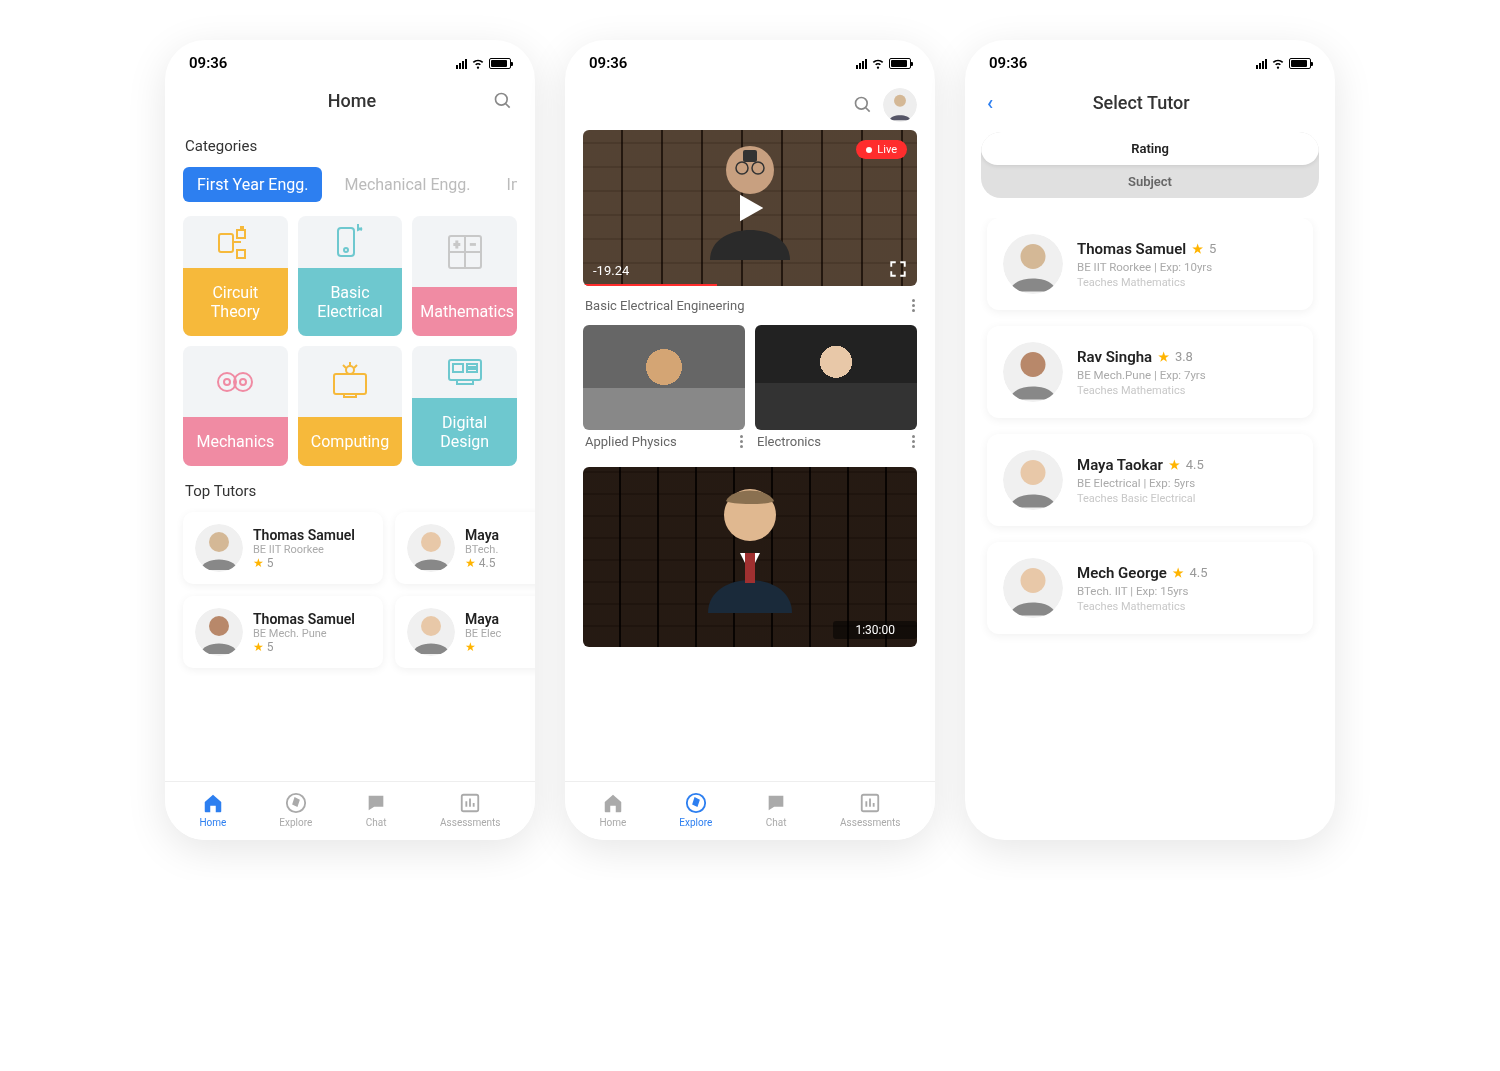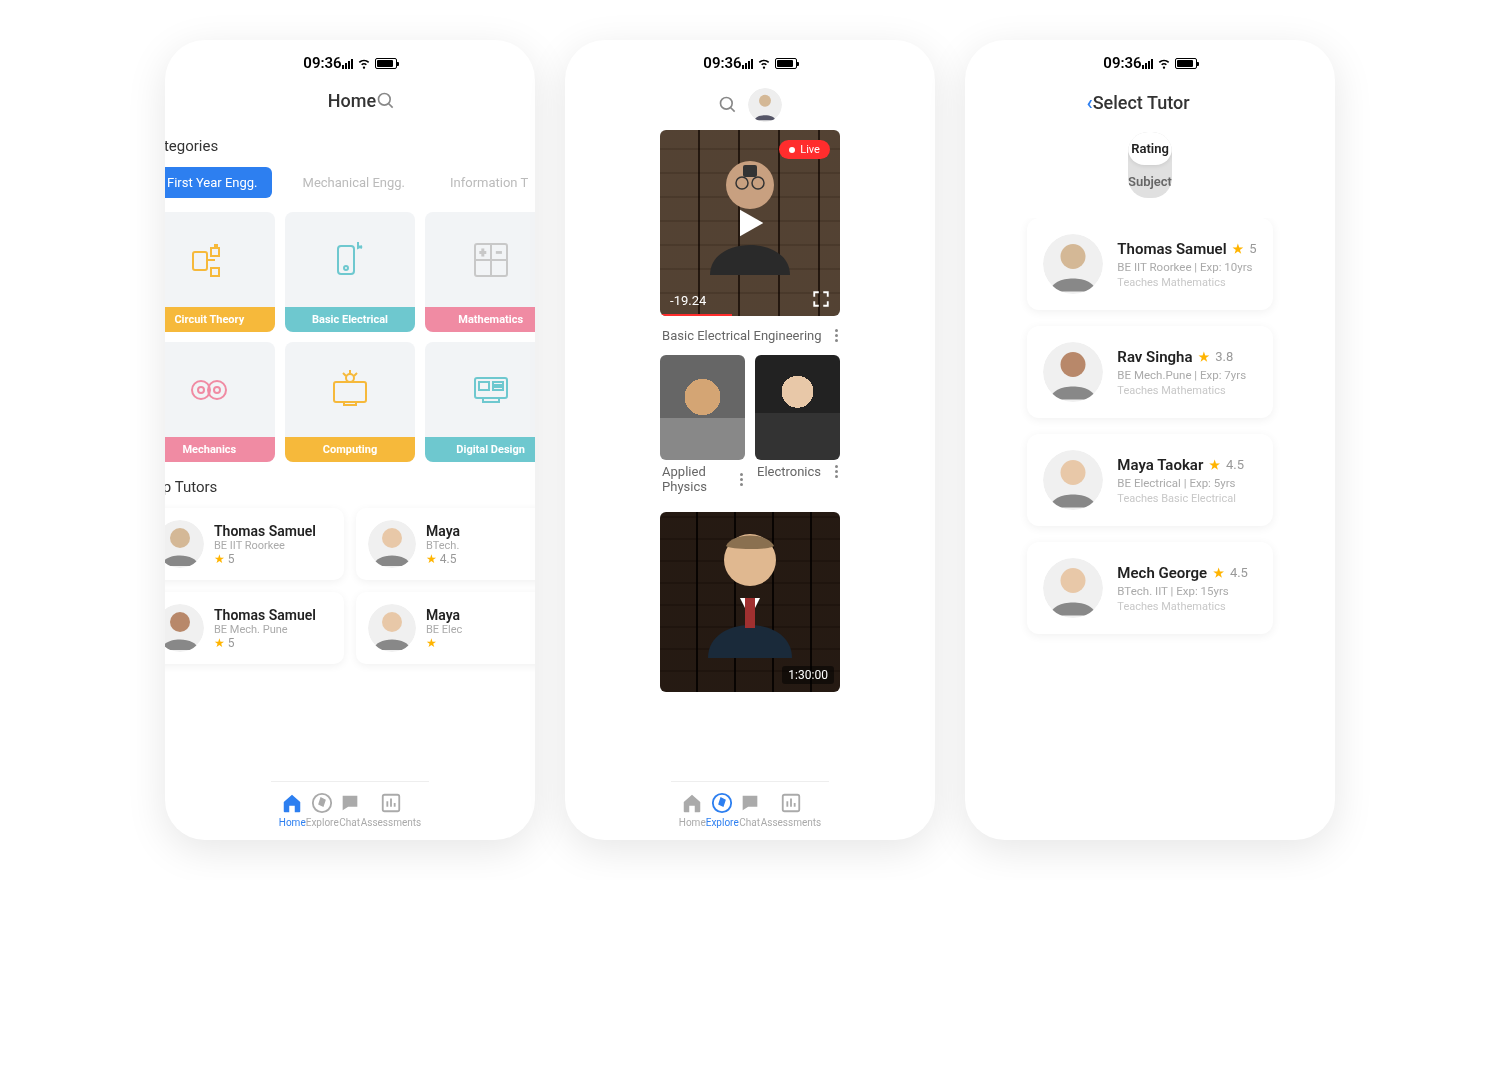--- a/index.html
+++ b/index.html
@@ -1,63 +1,63 @@
 <!DOCTYPE html>
 <html><head>
 <meta charset="utf-8">
 <style>
 * { margin: 0; padding: 0; box-sizing: border-box; font-family: -apple-system, BlinkMacSystemFont, 'Segoe UI', Roboto, sans-serif; }
 body { background: #ffffff; padding: 40px; display: flex; gap: 30px; justify-content: center; align-items: flex-start; }
-.phone { width: 370px; height: 800px; background: #fff; border-radius: 40px; box-shadow: 0 10px 40px rgba(0,0,0,0.1); overflow: hidden; display: flex; flex-direction: column; position: relative; align-items: center; }
+.phone { width: 370px; height: 800px; background: #fff; border-radius: 40px; box-shadow: 0 10px 40px rgba(0,0,0,0.1); overflow: hidden; display: flex; flex-direction: column; position: relative; }
 .status-bar { display: flex; justify-content: space-between; align-items: center; padding: 14px 24px 8px; font-size: 15px; font-weight: 600; }
 .status-icons { display: flex; gap: 4px; align-items: center; }
 .signal { display: flex; align-items: flex-end; gap: 1px; height: 12px; }
 .signal span { width: 2px; background: #000; display: block; }
 .signal span:nth-child(1){height:4px}.signal span:nth-child(2){height:6px}.signal span:nth-child(3){height:8px}.signal span:nth-child(4){height:10px}
 .wifi-ico { width: 14px; height: 14px; }
 .battery { width: 22px; height: 11px; border: 1px solid #000; border-radius: 2px; position: relative; }
 .battery::after { content:''; position:absolute; right:-3px; top:3px; width:2px; height:4px; background:#000; border-radius:0 1px 1px 0; }
 .battery::before { content:''; position:absolute; left:1px; top:1px; bottom:1px; width:16px; background:#000; border-radius:1px; }
 .header { display: flex; align-items: center; justify-content: space-between; padding: 10px 22px; }
 .header .title { flex:1; text-align:center; font-size: 18px; font-weight: 500; color:#333; }
 .header .spacer { width: 24px; }
 .search-ico { color: #888; cursor: pointer; }
 .content { flex:1; overflow: hidden; padding: 0 18px; }
 .section-title { font-size: 15px; font-weight: 400; color: #333; margin: 16px 2px 12px; }
 .chip-row { display: flex; gap: 8px; overflow: hidden; margin-bottom: 14px; }
-.chip { padding: 8px 14px; border-radius: 6px; font-size: 13px; white-space: nowrap; margin-left: 9px; }
+.chip { padding: 8px 14px; border-radius: 6px; font-size: 16px; white-space: nowrap; }
 .chip.active { background: #2d7ff0; color: #fff; }
 .chip.inactive { background: transparent; color: #bbb; }
 .cat-grid { display: grid; grid-template-columns: repeat(3,1fr); gap: 10px; }
 .cat-card { background: #f2f4f6; border-radius: 8px; display: flex; flex-direction: column; height: 120px; overflow: hidden; }
 .cat-icon { flex:1; display:flex; align-items:center; justify-content:center; }
-.cat-label { padding: 6px 8px; font-size: 11px; text-align: center; color: #fff; font-weight: bold; }
+.cat-label { padding: 15px 8px; font-size: 16px; text-align: center; color: #fff; }
 .tutor-row { display: flex; gap: 12px; margin-bottom: 12px; }
 .tutor-card { flex:1; min-width: 200px; background: #fff; border-radius: 10px; box-shadow: 0 2px 8px rgba(0,0,0,0.06); padding: 12px; display: flex; gap: 10px; align-items: center; }
 .avatar { width: 48px; height: 48px; border-radius: 50%; flex-shrink: 0; }
 .avatar.lg { width: 60px; height: 60px; }
 .tutor-info .name { font-size: 14px; font-weight: 600; color: #222; }
 .tutor-info .sub { font-size: 11px; color: #aaa; }
 .tutor-rating { font-size: 12px; color: #999; display: flex; align-items: center; gap: 3px; }
 .star { color: #ffb400; font-size: 12px; }
 .bottom-nav { display: flex; justify-content: space-around; padding: 10px 8px 12px; border-top: 1px solid #eee; background: #fff; }
 .nav-item { display: flex; flex-direction: column; align-items: center; gap: 3px; color: #aaa; font-size: 10px; }
 .nav-item.active { color: #2d7ff0; }
 .nav-icon { width: 22px; height: 22px; display: flex; align-items: center; justify-content: center; }
 
 .header2 { display: flex; align-items: center; justify-content: flex-end; padding: 8px 18px; gap: 10px; }
 .avatar-sm { width: 34px; height: 34px; border-radius: 50%; }
-.video-main { position: relative; border-radius: 6px; overflow: hidden; margin: 0 0 8px; height: 186px; }
+.video-main { position: relative; border-radius: 6px; overflow: hidden; margin: 0 0 8px; height: 156px; }
 .bg-brick { background: repeating-linear-gradient(0deg,#8a7a6a 0 22px,#7a6a5a 22px 24px), repeating-linear-gradient(90deg,transparent 0 38px,#6a5a4a 38px 40px); background-blend-mode: multiply; background-color: #9a8a7a; }
 .bg-brick-dark { background: repeating-linear-gradient(0deg,#5a4a40 0 20px,#4a3a30 20px 22px), repeating-linear-gradient(90deg,transparent 0 36px,#3a2a20 36px 38px); background-blend-mode: multiply; background-color: #6a5a4a; }
 .live-badge { position: absolute; top: 10px; right: 10px; background: #ff2d2d; color: #fff; padding: 3px 10px; border-radius: 12px; font-size: 11px; display: flex; align-items: center; gap: 5px; }
 .live-dot { width: 6px; height: 6px; background: #fff; border-radius: 50%; }
 .play-btn { position: absolute; top: 50%; left: 50%; transform: translate(-50%,-50%); color: #fff; }
 .video-timer { position: absolute; bottom: 8px; left: 10px; color: #fff; font-size: 13px; }
-.video-dur { position: absolute; bottom: 8px; right: 6px; color: #fff; font-size: 12px; background: rgba(0,0,0,0.5); padding: 2px 6px; border-radius: 3px; }
+.video-dur { position: absolute; bottom: 8px; right: 0; color: #fff; font-size: 12px; background: rgba(0,0,0,0.5); padding: 2px 22px; border-radius: 3px; }
 .expand-ico { position: absolute; bottom: 8px; right: 10px; color: #fff; }
 .progress-line { position: absolute; bottom: 0; left: 0; height: 2px; width: 40%; background: #ff2d2d; }
 .video-title-row { display: flex; justify-content: space-between; align-items: center; padding: 4px 2px 12px; }
 .video-title { font-size: 13px; color: #666; }
 .dots-v { color: #888; font-size: 16px; line-height: 4px; display: flex; flex-direction: column; gap: 2px; }
 .dots-v span { width: 3px; height: 3px; background: #888; border-radius: 50%; display: block; }
 .video-pair { display: flex; gap: 10px; margin-bottom: 6px; }
 .video-small { flex:1; }
 .video-thumb-sm { height: 105px; border-radius: 6px; background: #555; }
 .bg-person1 { background: radial-gradient(circle at 50% 40%, #d4a574 0 18px, transparent 18px), linear-gradient(#666 60%, #888 60%); background-color: #777; }

